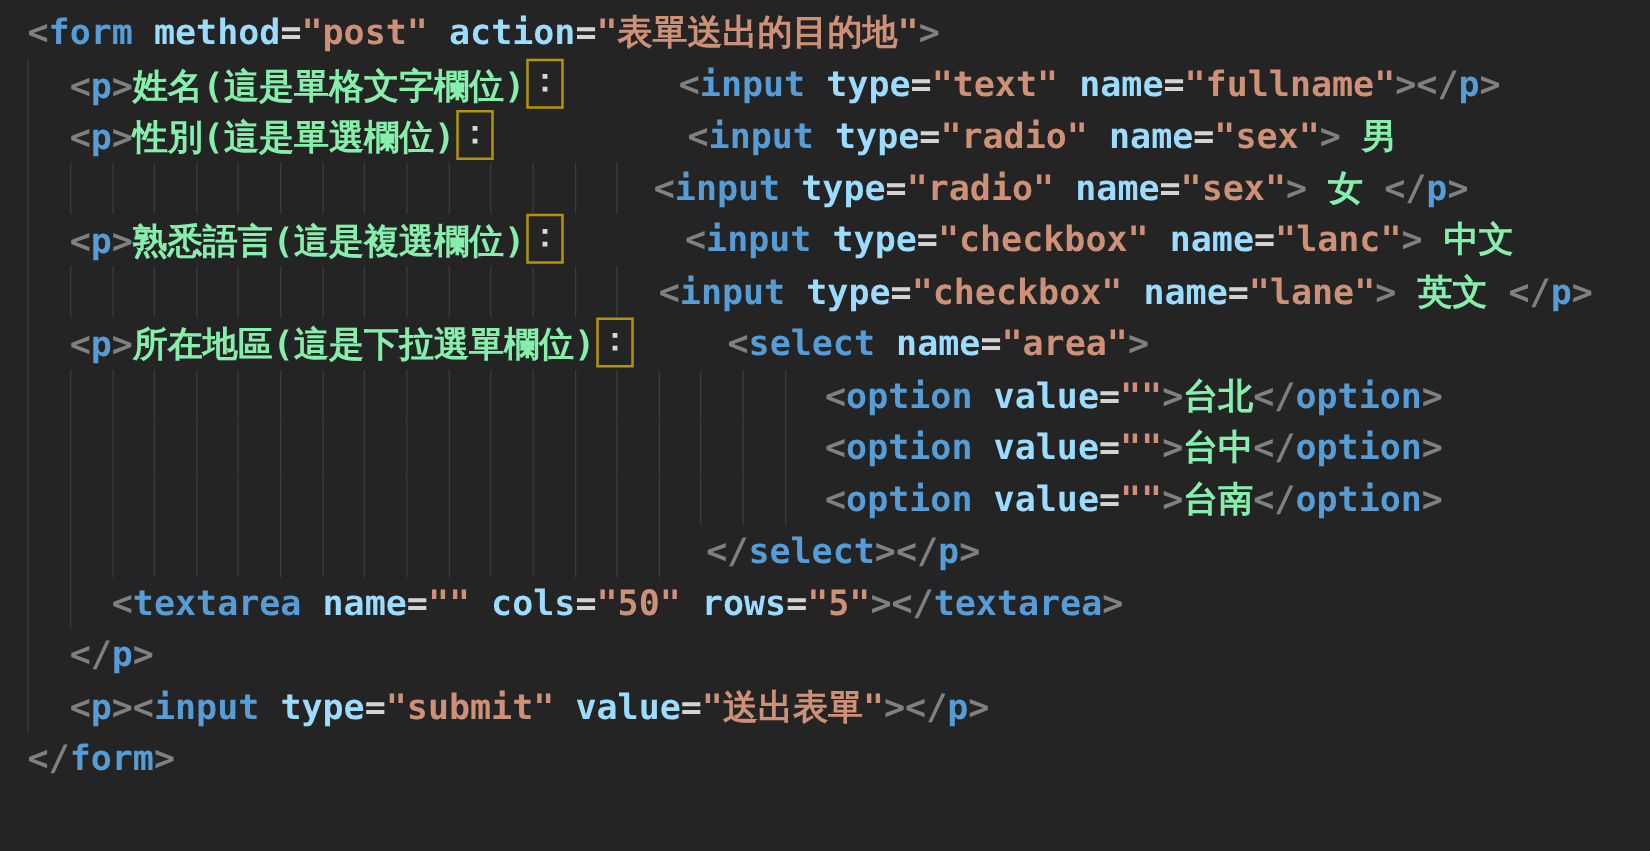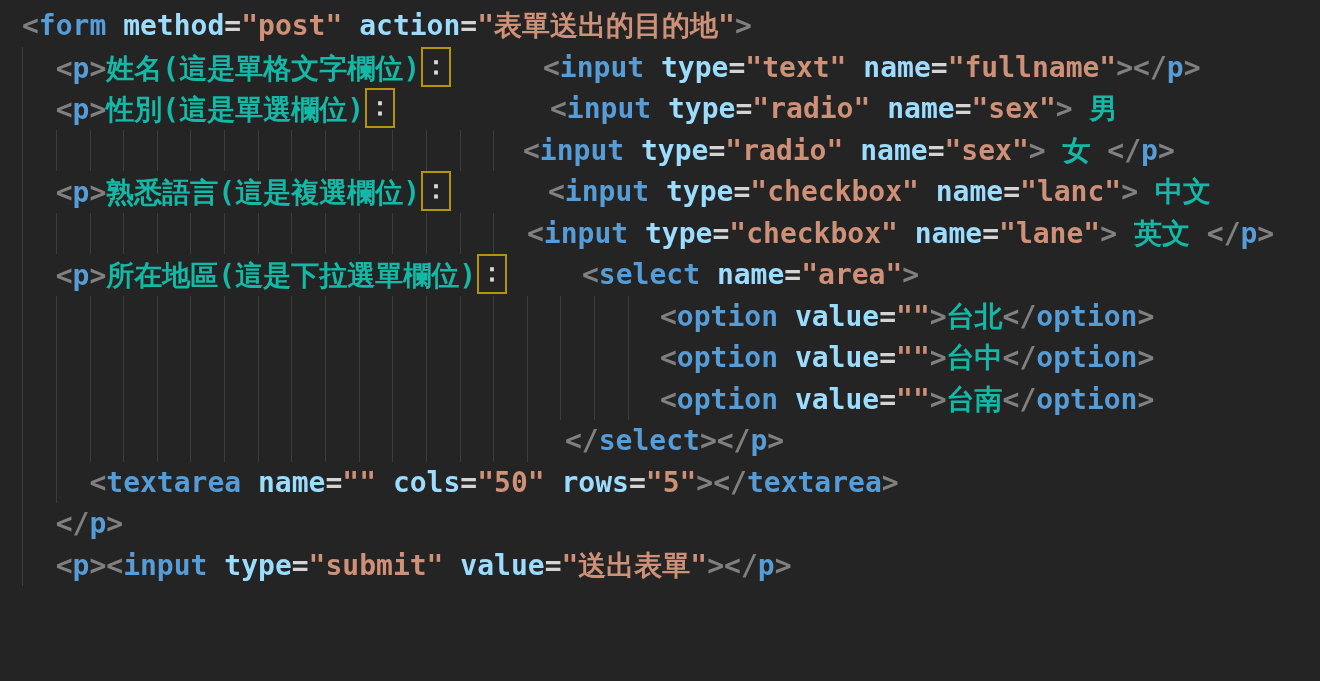--- a/index.html
+++ b/index.html
@@ -22,21 +22,21 @@
     box-sizing:border-box;
   }
   .flow{white-space:pre;}
   .tail{position:absolute;top:0;white-space:pre;}
   .guide{position:absolute;top:0;bottom:0;width:1px;background:#3c3c3c;}
   .c-punct{color:#808080;}
   .c-tag{color:#569cd6;}
   .c-attr{color:#9cdcfe;}
   .c-str{color:#ce9178;}
   .c-plain{color:#d4d4d4;}
-  .c-text{color:#14b8a6;}
+  .c-text{color:#86efac;}
   .uni-box{
     display:inline-block;
     width:26px;height:36px;
     border:2px solid #b3940a;
     color:#d8d8d8;
     font-size:26px;line-height:32px;
     text-align:center;
     vertical-align:-9px;
     overflow:hidden;
     margin:0 2px 0 1px;
@@ -53,13 +53,14 @@
     <div class="code-line"><span class="guide" style="left: 22px;"></span><span class="flow"><span class="c-plain">  </span><span class="c-punct">&lt;</span><span class="c-tag">p</span><span class="c-punct">&gt;</span><span class="c-text">熟悉語言(這是複選欄位)</span><span class="uni-box">：</span></span><span class="tail" style="left: 548px;"><span class="c-punct">&lt;</span><span class="c-tag">input</span><span class="c-plain"> </span><span class="c-attr">type</span><span class="c-plain">=</span><span class="c-str">"checkbox"</span><span class="c-plain"> </span><span class="c-attr">name</span><span class="c-plain">=</span><span class="c-str">"lanc"</span><span class="c-punct">&gt;</span><span class="c-text"> 中文</span></span></div>
     <div class="code-line"><span class="guide" style="left: 22px;"></span><span class="guide" style="left: 56px;"></span><span class="guide" style="left: 90px;"></span><span class="guide" style="left: 123px;"></span><span class="guide" style="left: 157px;"></span><span class="guide" style="left: 190px;"></span><span class="guide" style="left: 224px;"></span><span class="guide" style="left: 258px;"></span><span class="guide" style="left: 291px;"></span><span class="guide" style="left: 325px;"></span><span class="guide" style="left: 359px;"></span><span class="guide" style="left: 392px;"></span><span class="guide" style="left: 426px;"></span><span class="guide" style="left: 460px;"></span><span class="guide" style="left: 493px;"></span><span class="flow"></span><span class="tail" style="left: 527px;"><span class="c-punct">&lt;</span><span class="c-tag">input</span><span class="c-plain"> </span><span class="c-attr">type</span><span class="c-plain">=</span><span class="c-str">"checkbox"</span><span class="c-plain"> </span><span class="c-attr">name</span><span class="c-plain">=</span><span class="c-str">"lane"</span><span class="c-punct">&gt;</span><span class="c-text"> 英文 </span><span class="c-punct">&lt;/</span><span class="c-tag">p</span><span class="c-punct">&gt;</span></span></div>
     <div class="code-line"><span class="guide" style="left: 22px;"></span><span class="flow"><span class="c-plain">  </span><span class="c-punct">&lt;</span><span class="c-tag">p</span><span class="c-punct">&gt;</span><span class="c-text">所在地區(這是下拉選單欄位)</span><span class="uni-box">：</span></span><span class="tail" style="left: 582px;"><span class="c-punct">&lt;</span><span class="c-tag">select</span><span class="c-plain"> </span><span class="c-attr">name</span><span class="c-plain">=</span><span class="c-str">"area"</span><span class="c-punct">&gt;</span></span></div>
     <div class="code-line"><span class="guide" style="left: 22px;"></span><span class="guide" style="left: 56px;"></span><span class="guide" style="left: 90px;"></span><span class="guide" style="left: 123px;"></span><span class="guide" style="left: 157px;"></span><span class="guide" style="left: 190px;"></span><span class="guide" style="left: 224px;"></span><span class="guide" style="left: 258px;"></span><span class="guide" style="left: 291px;"></span><span class="guide" style="left: 325px;"></span><span class="guide" style="left: 359px;"></span><span class="guide" style="left: 392px;"></span><span class="guide" style="left: 426px;"></span><span class="guide" style="left: 460px;"></span><span class="guide" style="left: 493px;"></span><span class="guide" style="left: 527px;"></span><span class="guide" style="left: 560px;"></span><span class="guide" style="left: 594px;"></span><span class="guide" style="left: 628px;"></span><span class="flow"></span><span class="tail" style="left: 660px;"><span class="c-punct">&lt;</span><span class="c-tag">option</span><span class="c-plain"> </span><span class="c-attr">value</span><span class="c-plain">=</span><span class="c-str">""</span><span class="c-punct">&gt;</span><span class="c-text">台北</span><span class="c-punct">&lt;/</span><span class="c-tag">option</span><span class="c-punct">&gt;</span></span></div>
     <div class="code-line"><span class="guide" style="left: 22px;"></span><span class="guide" style="left: 56px;"></span><span class="guide" style="left: 90px;"></span><span class="guide" style="left: 123px;"></span><span class="guide" style="left: 157px;"></span><span class="guide" style="left: 190px;"></span><span class="guide" style="left: 224px;"></span><span class="guide" style="left: 258px;"></span><span class="guide" style="left: 291px;"></span><span class="guide" style="left: 325px;"></span><span class="guide" style="left: 359px;"></span><span class="guide" style="left: 392px;"></span><span class="guide" style="left: 426px;"></span><span class="guide" style="left: 460px;"></span><span class="guide" style="left: 493px;"></span><span class="guide" style="left: 527px;"></span><span class="guide" style="left: 560px;"></span><span class="guide" style="left: 594px;"></span><span class="guide" style="left: 628px;"></span><span class="flow"></span><span class="tail" style="left: 660px;"><span class="c-punct">&lt;</span><span class="c-tag">option</span><span class="c-plain"> </span><span class="c-attr">value</span><span class="c-plain">=</span><span class="c-str">""</span><span class="c-punct">&gt;</span><span class="c-text">台中</span><span class="c-punct">&lt;/</span><span class="c-tag">option</span><span class="c-punct">&gt;</span></span></div>
     <div class="code-line"><span class="guide" style="left: 22px;"></span><span class="guide" style="left: 56px;"></span><span class="guide" style="left: 90px;"></span><span class="guide" style="left: 123px;"></span><span class="guide" style="left: 157px;"></span><span class="guide" style="left: 190px;"></span><span class="guide" style="left: 224px;"></span><span class="guide" style="left: 258px;"></span><span class="guide" style="left: 291px;"></span><span class="guide" style="left: 325px;"></span><span class="guide" style="left: 359px;"></span><span class="guide" style="left: 392px;"></span><span class="guide" style="left: 426px;"></span><span class="guide" style="left: 460px;"></span><span class="guide" style="left: 493px;"></span><span class="guide" style="left: 527px;"></span><span class="guide" style="left: 560px;"></span><span class="guide" style="left: 594px;"></span><span class="guide" style="left: 628px;"></span><span class="flow"></span><span class="tail" style="left: 660px;"><span class="c-punct">&lt;</span><span class="c-tag">option</span><span class="c-plain"> </span><span class="c-attr">value</span><span class="c-plain">=</span><span class="c-str">""</span><span class="c-punct">&gt;</span><span class="c-text">台南</span><span class="c-punct">&lt;/</span><span class="c-tag">option</span><span class="c-punct">&gt;</span></span></div>
     <div class="code-line"><span class="guide" style="left: 22px;"></span><span class="guide" style="left: 56px;"></span><span class="guide" style="left: 90px;"></span><span class="guide" style="left: 123px;"></span><span class="guide" style="left: 157px;"></span><span class="guide" style="left: 190px;"></span><span class="guide" style="left: 224px;"></span><span class="guide" style="left: 258px;"></span><span class="guide" style="left: 291px;"></span><span class="guide" style="left: 325px;"></span><span class="guide" style="left: 359px;"></span><span class="guide" style="left: 392px;"></span><span class="guide" style="left: 426px;"></span><span class="guide" style="left: 460px;"></span><span class="guide" style="left: 493px;"></span><span class="guide" style="left: 527px;"></span><span class="flow"></span><span class="tail" style="left: 565px;"><span class="c-punct">&lt;/</span><span class="c-tag">select</span><span class="c-punct">&gt;</span><span class="c-punct">&lt;/</span><span class="c-tag">p</span><span class="c-punct">&gt;</span></span></div>
     <div class="code-line"><span class="guide" style="left: 22px;"></span><span class="guide" style="left: 56px;"></span><span class="flow"><span class="c-plain">    </span><span class="c-punct">&lt;</span><span class="c-tag">textarea</span><span class="c-plain"> </span><span class="c-attr">name</span><span class="c-plain">=</span><span class="c-str">""</span><span class="c-plain"> </span><span class="c-attr">cols</span><span class="c-plain">=</span><span class="c-str">"50"</span><span class="c-plain"> </span><span class="c-attr">rows</span><span class="c-plain">=</span><span class="c-str">"5"</span><span class="c-punct">&gt;</span><span class="c-punct">&lt;/</span><span class="c-tag">textarea</span><span class="c-punct">&gt;</span></span></div>
     <div class="code-line"><span class="guide" style="left: 22px;"></span><span class="flow"><span class="c-plain">  </span><span class="c-punct">&lt;/</span><span class="c-tag">p</span><span class="c-punct">&gt;</span></span></div>
     <div class="code-line"><span class="guide" style="left: 22px;"></span><span class="flow"><span class="c-plain">  </span><span class="c-punct">&lt;</span><span class="c-tag">p</span><span class="c-punct">&gt;</span><span class="c-punct">&lt;</span><span class="c-tag">input</span><span class="c-plain"> </span><span class="c-attr">type</span><span class="c-plain">=</span><span class="c-str">"submit"</span><span class="c-plain"> </span><span class="c-attr">value</span><span class="c-plain">=</span><span class="c-str">"送出表單"</span><span class="c-punct">&gt;</span><span class="c-punct">&lt;/</span><span class="c-tag">p</span><span class="c-punct">&gt;</span></span></div>
+    <div class="code-line"><span class="flow"><span class="c-punct">&lt;/</span><span class="c-tag">form</span><span class="c-punct">&gt;</span></span></div>
   </div>
 
 </body></html>

